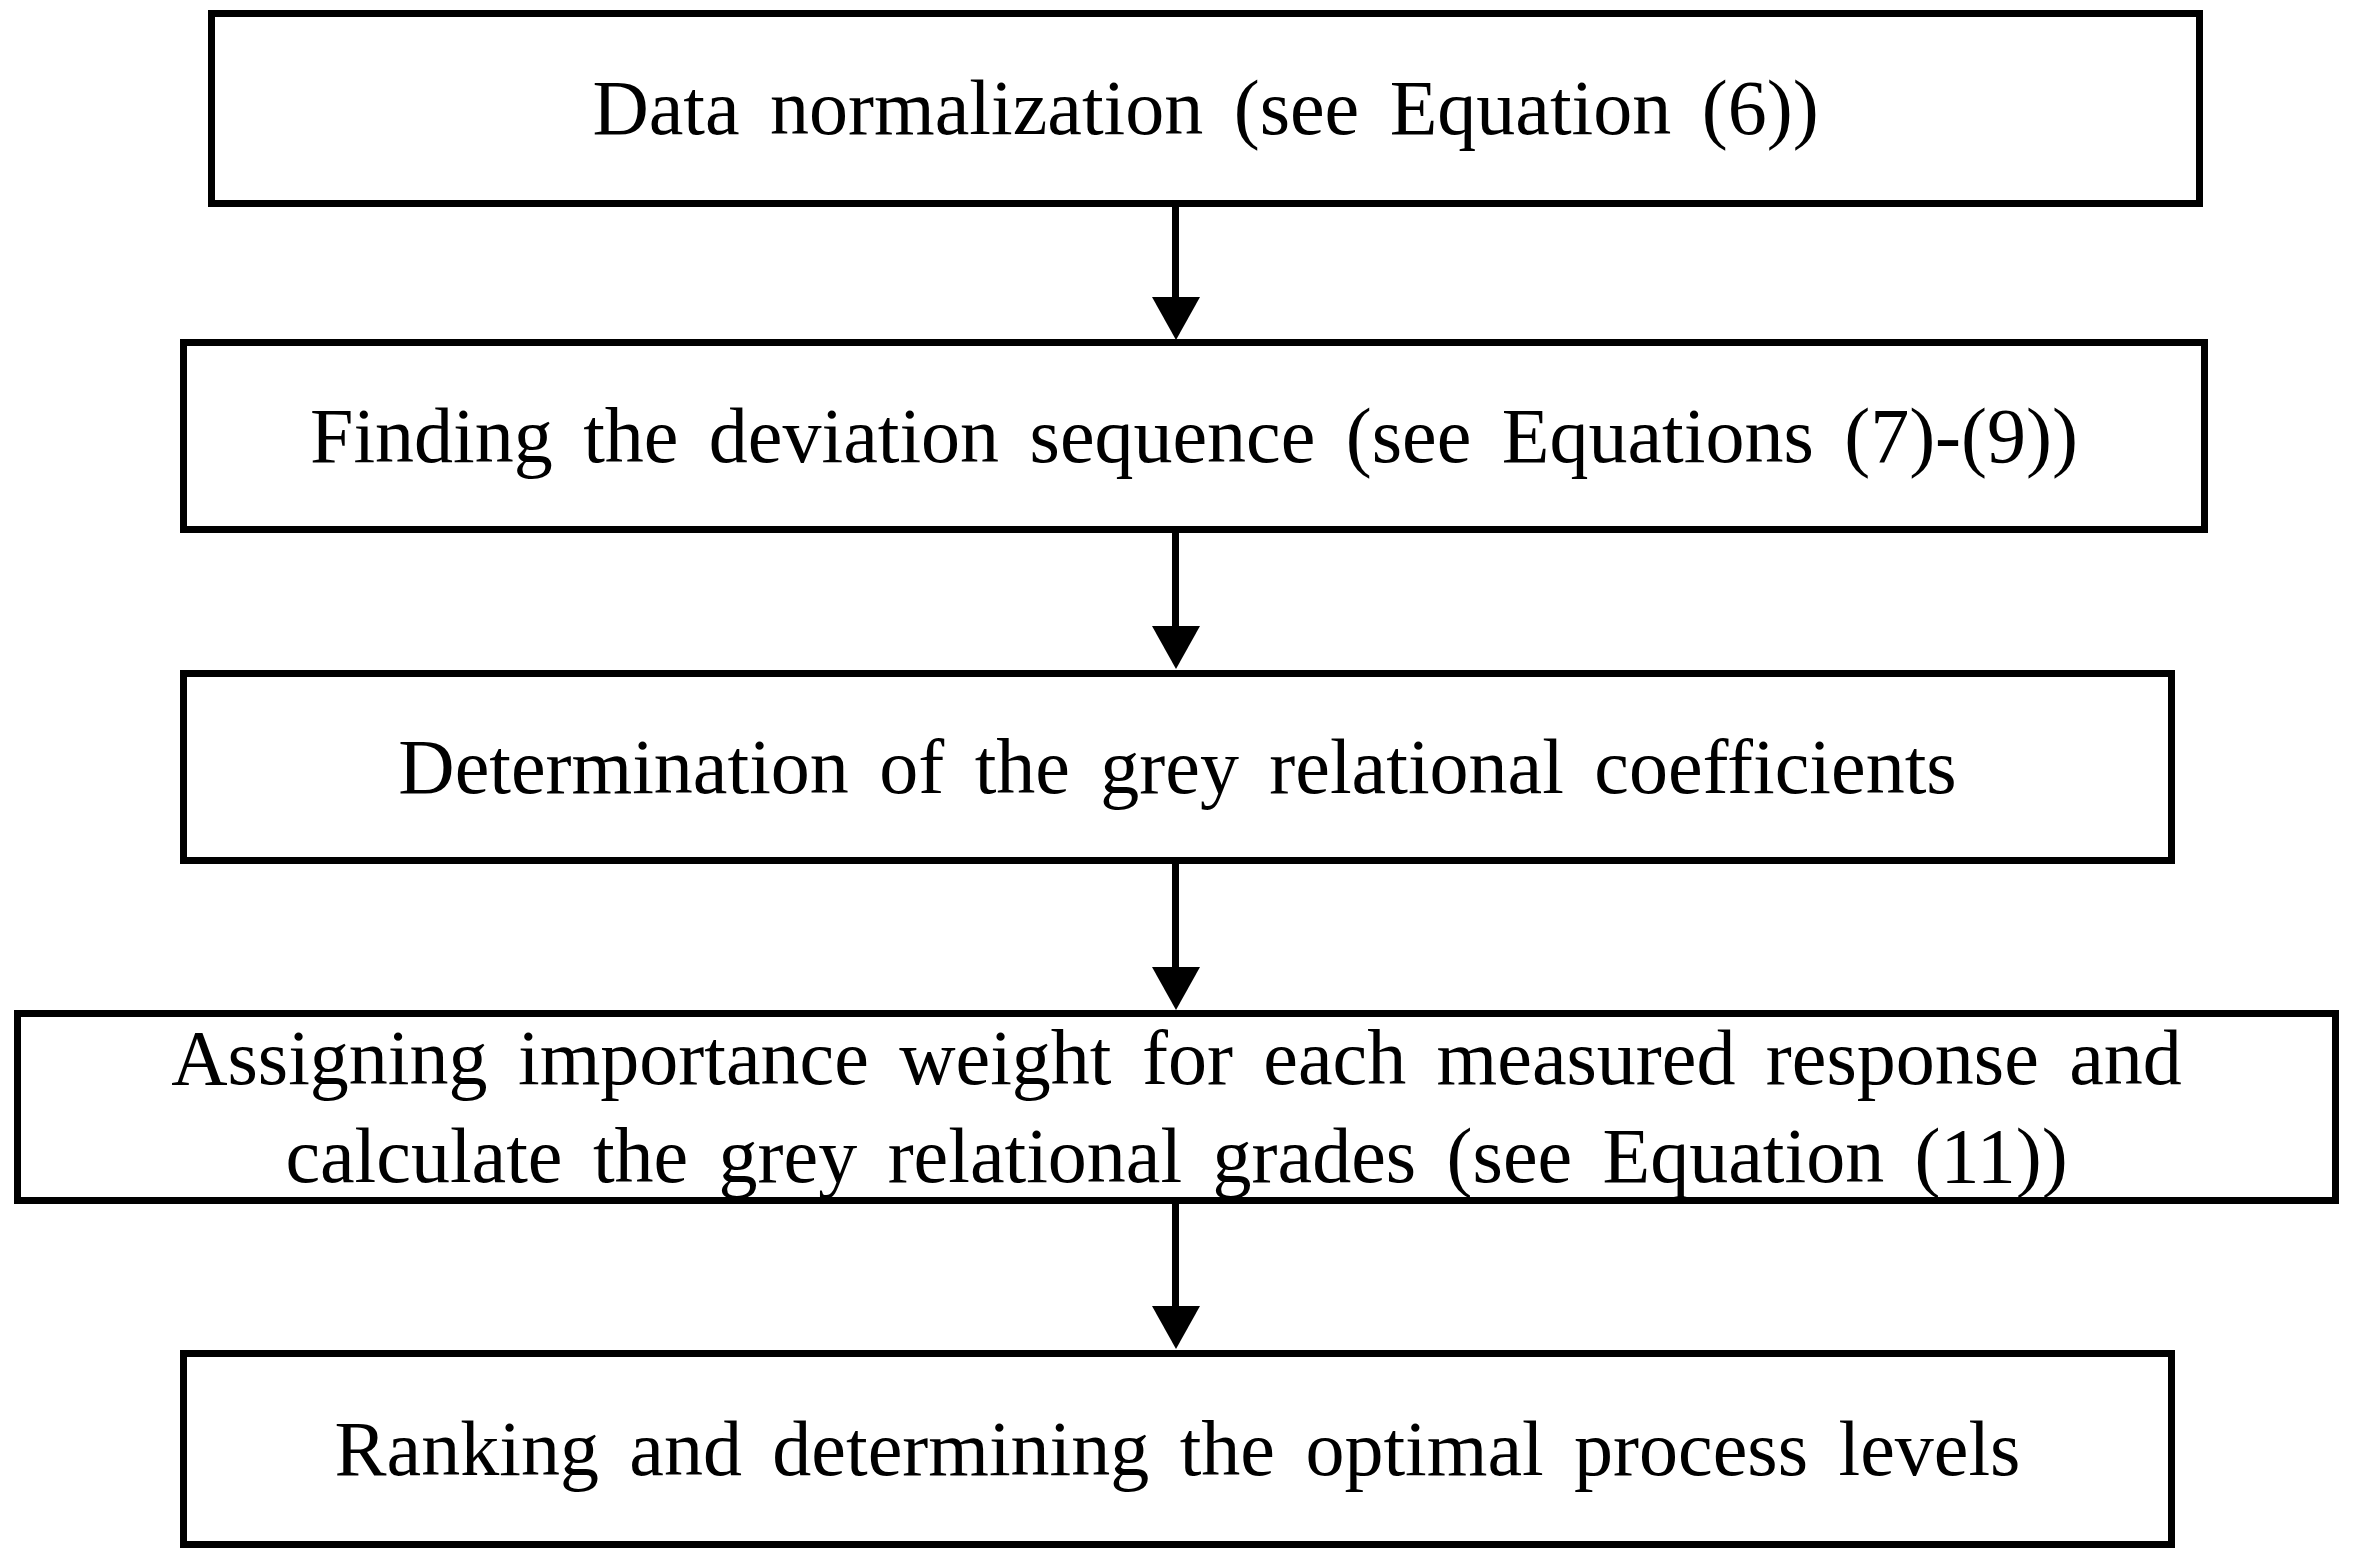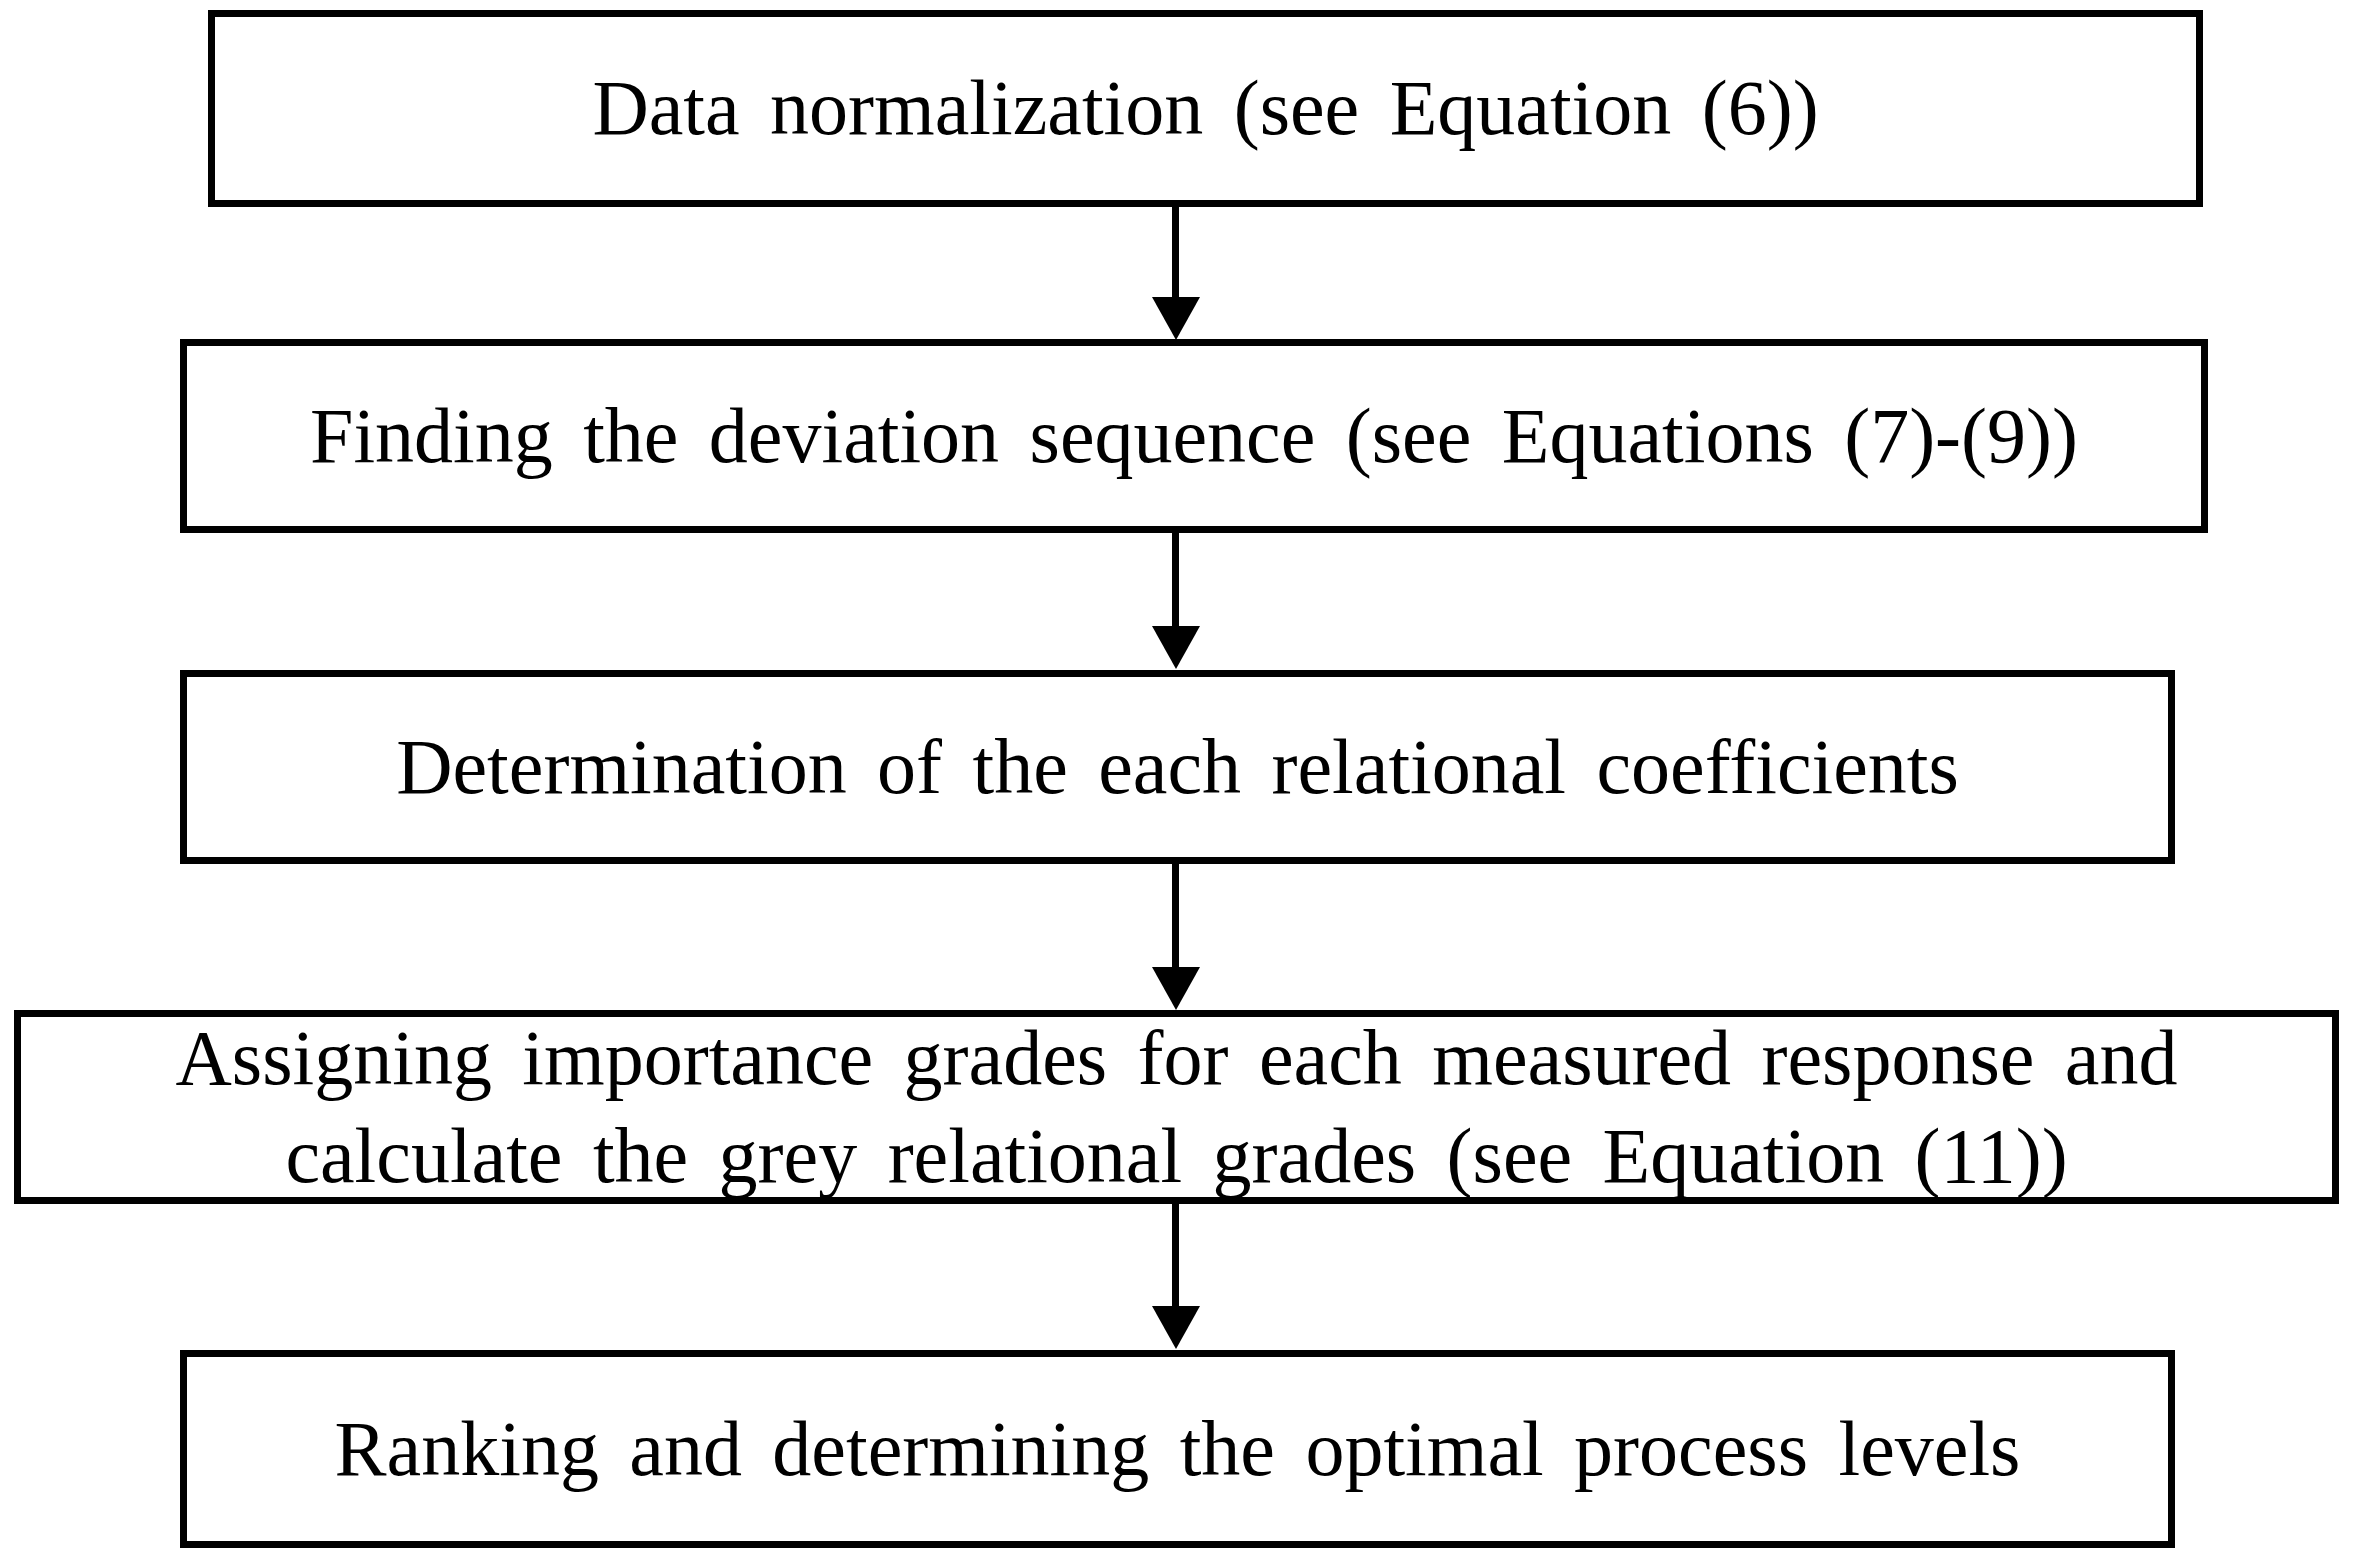--- a/index.html
+++ b/index.html
@@ -81,30 +81,30 @@
   <div class="box box-2">
     <span class="line">Finding the deviation sequence (see Equations (7)-(9))</span>
   </div>
 
   <div class="arrow arrow-2">
     <div class="stem"></div>
     <div class="head"></div>
   </div>
 
   <div class="box box-3">
-    <span class="line">Determination of the each relational coefficients</span>
+    <span class="line">Determination of the grey relational coefficients</span>
   </div>
 
   <div class="arrow arrow-3">
     <div class="stem"></div>
     <div class="head"></div>
   </div>
 
   <div class="box box-4">
-    <span class="line">Assigning importance grades for each measured response and</span>
+    <span class="line">Assigning importance weight for each measured response and</span>
     <span class="line">calculate the grey relational grades (see Equation (11))</span>
   </div>
 
   <div class="arrow arrow-4">
     <div class="stem"></div>
     <div class="head"></div>
   </div>
 
   <div class="box box-5">
     <span class="line">Ranking and determining the optimal process levels</span>

